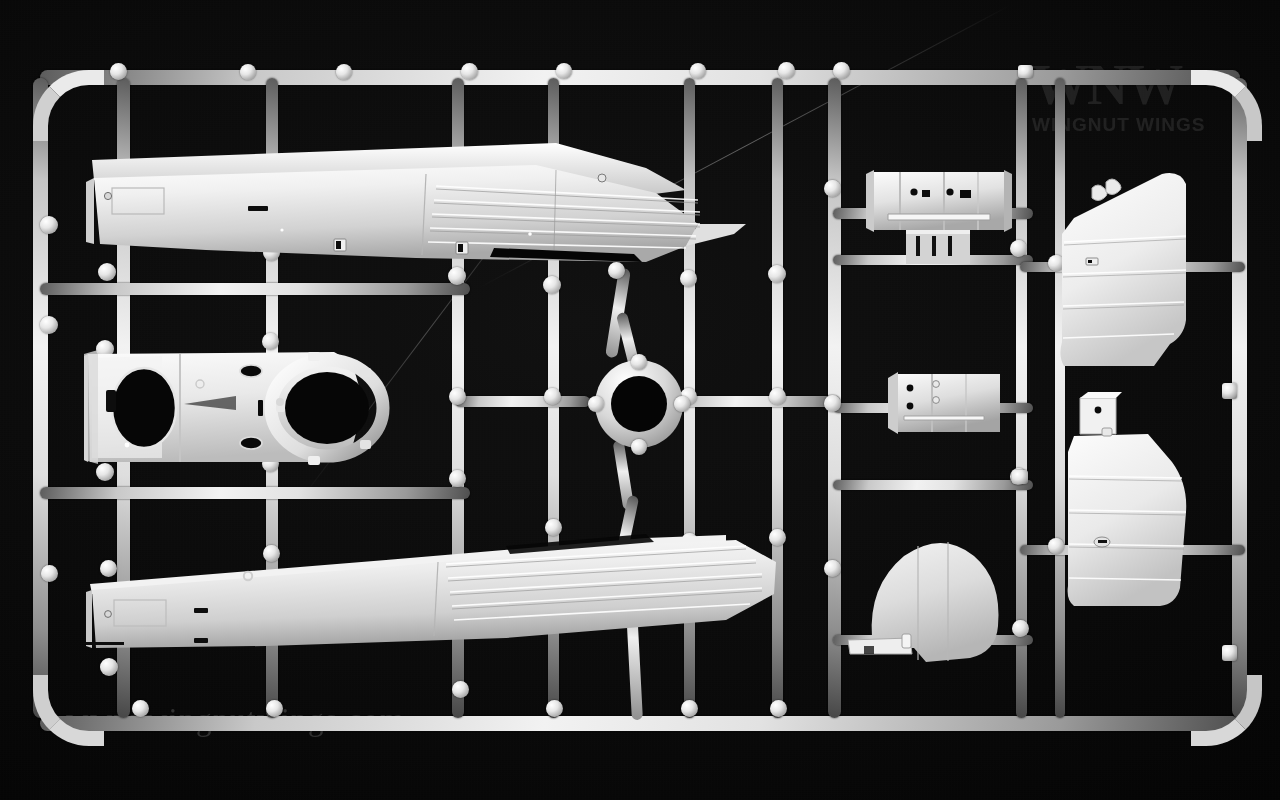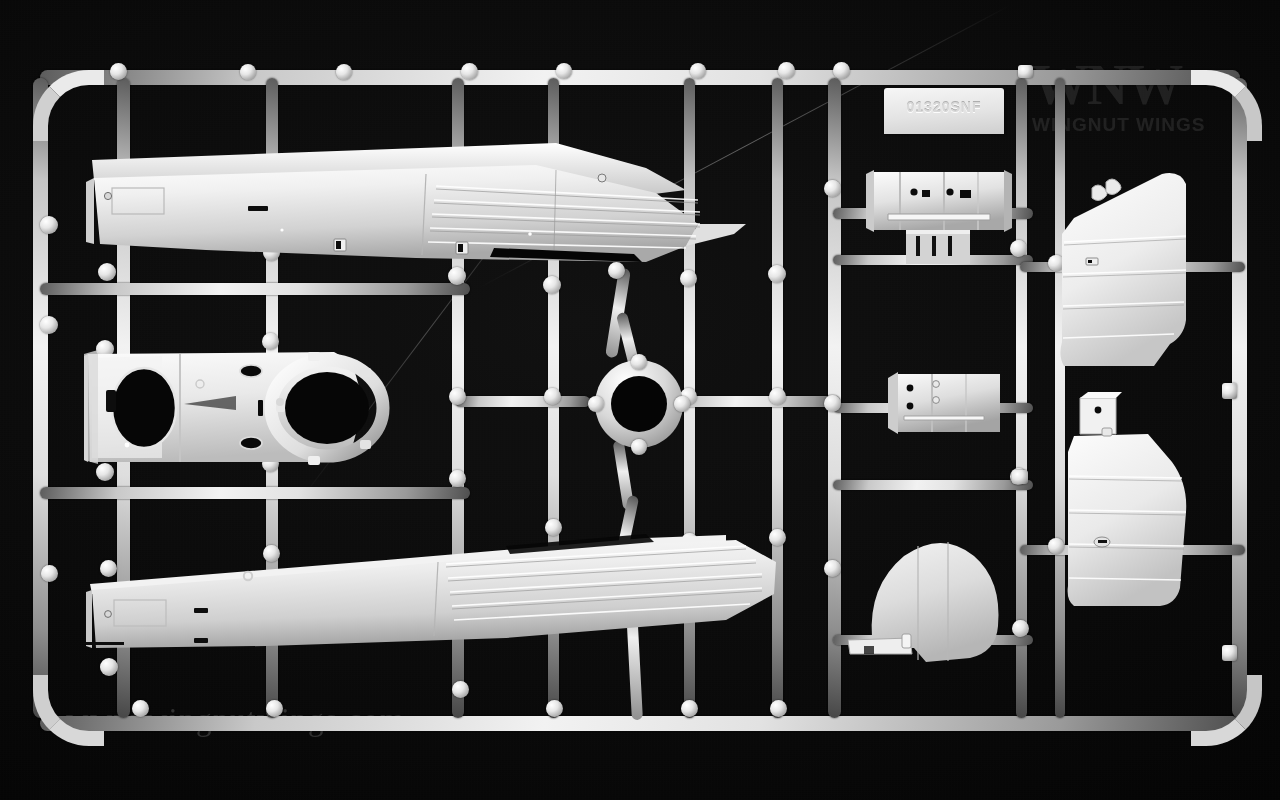--- a/index.html
+++ b/index.html
@@ -475,17 +475,14 @@
         <path d="M70,16 L70,130"></path>
         <path d="M100,12 L100,131"></path>
       </g>
 
       <path d="M0,110 L62,108 L64,124 L2,124 Z" fill="#eeeeee" stroke="#a9a9a9" stroke-width="1"></path>
       <path d="M16,116 L26,116 L26,124 L16,124 Z" fill="#0c0c0c" opacity=".75"></path>
       <rect x="54" y="104" width="9" height="14" rx="2" fill="#f4f4f4" stroke="#9f9f9f" stroke-width="1"></rect>
     </svg>
   </div>
 
-  <div id="sprue-plate">
-    <div id="sprue-code">01320SNF</div>
-  </div>
 
 </div>
 
 </body></html>

